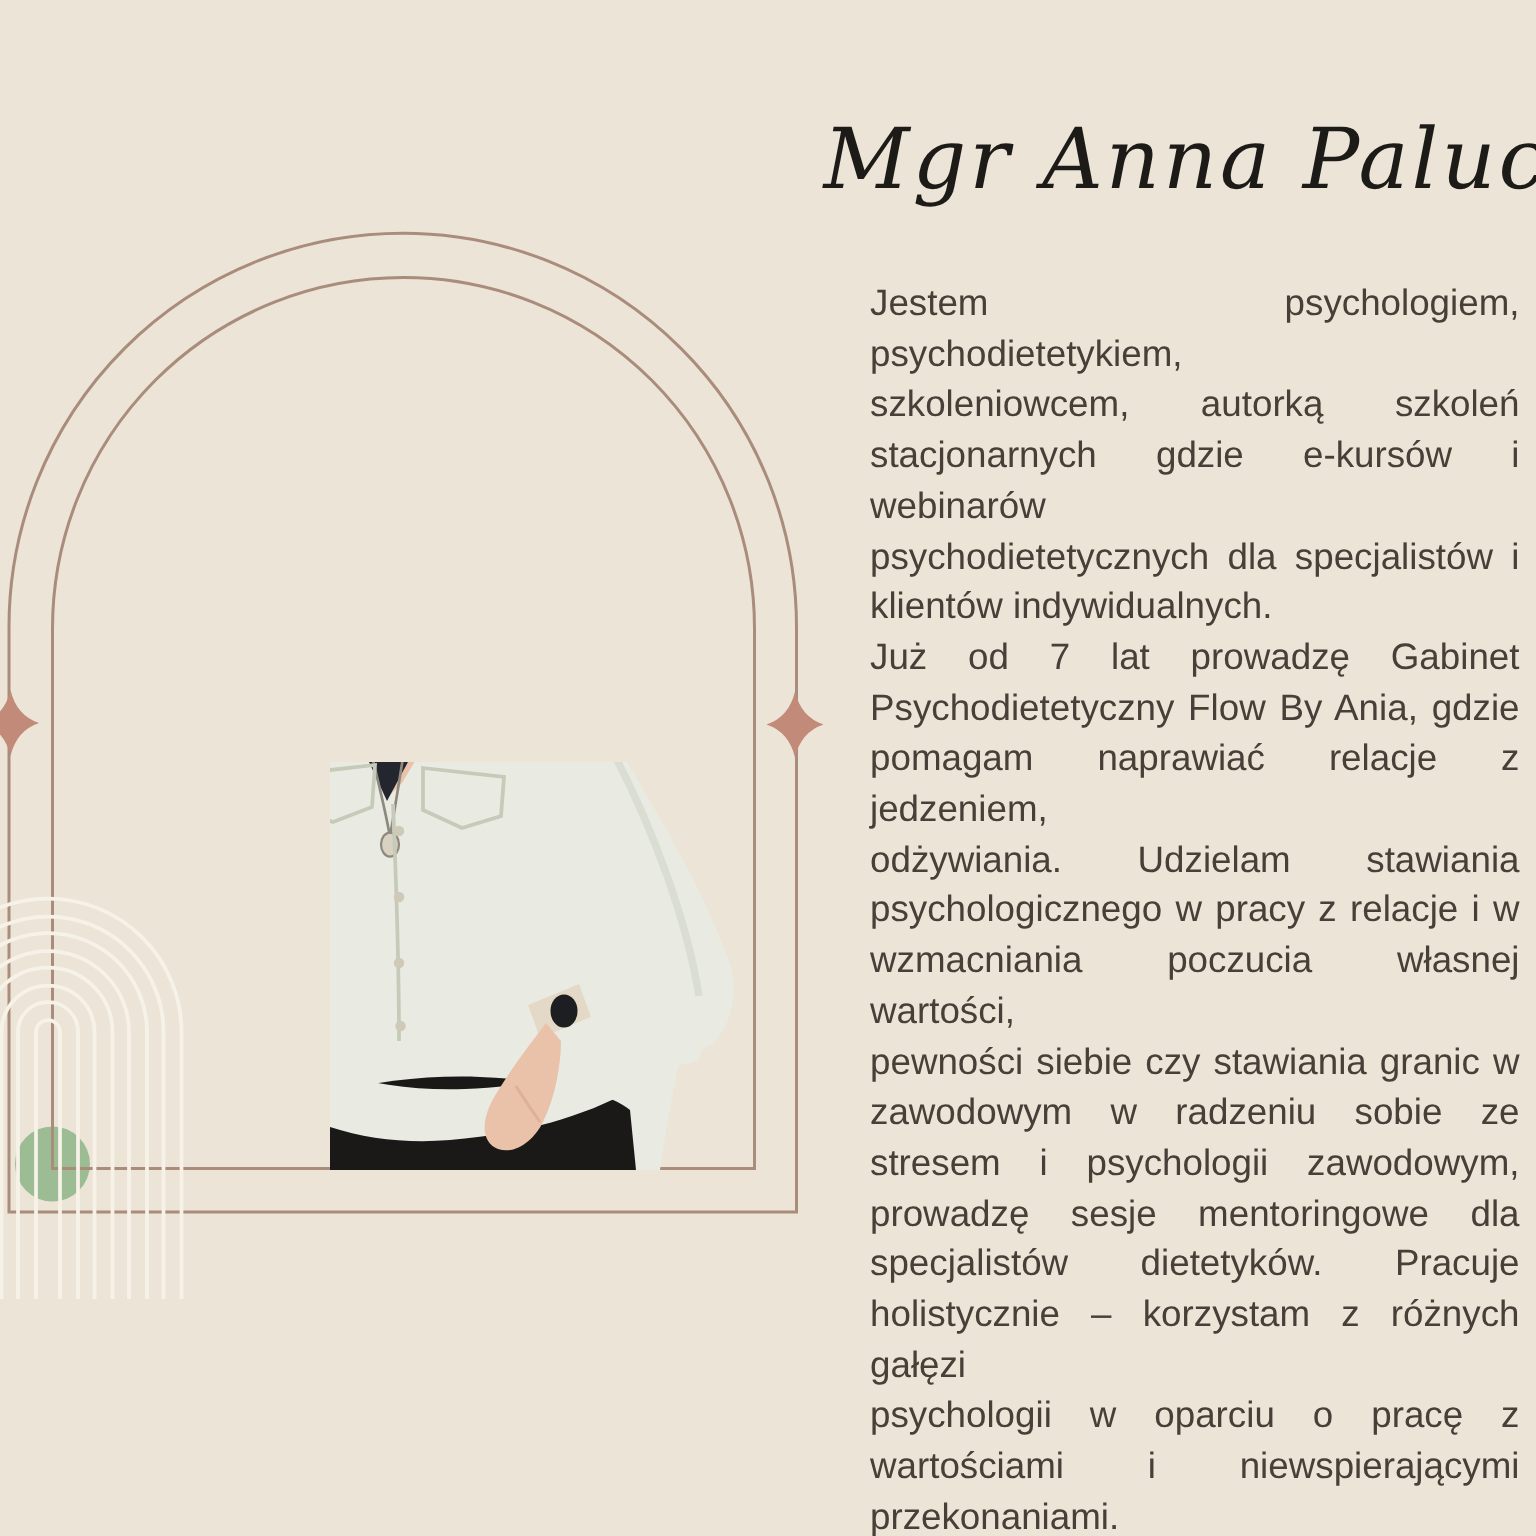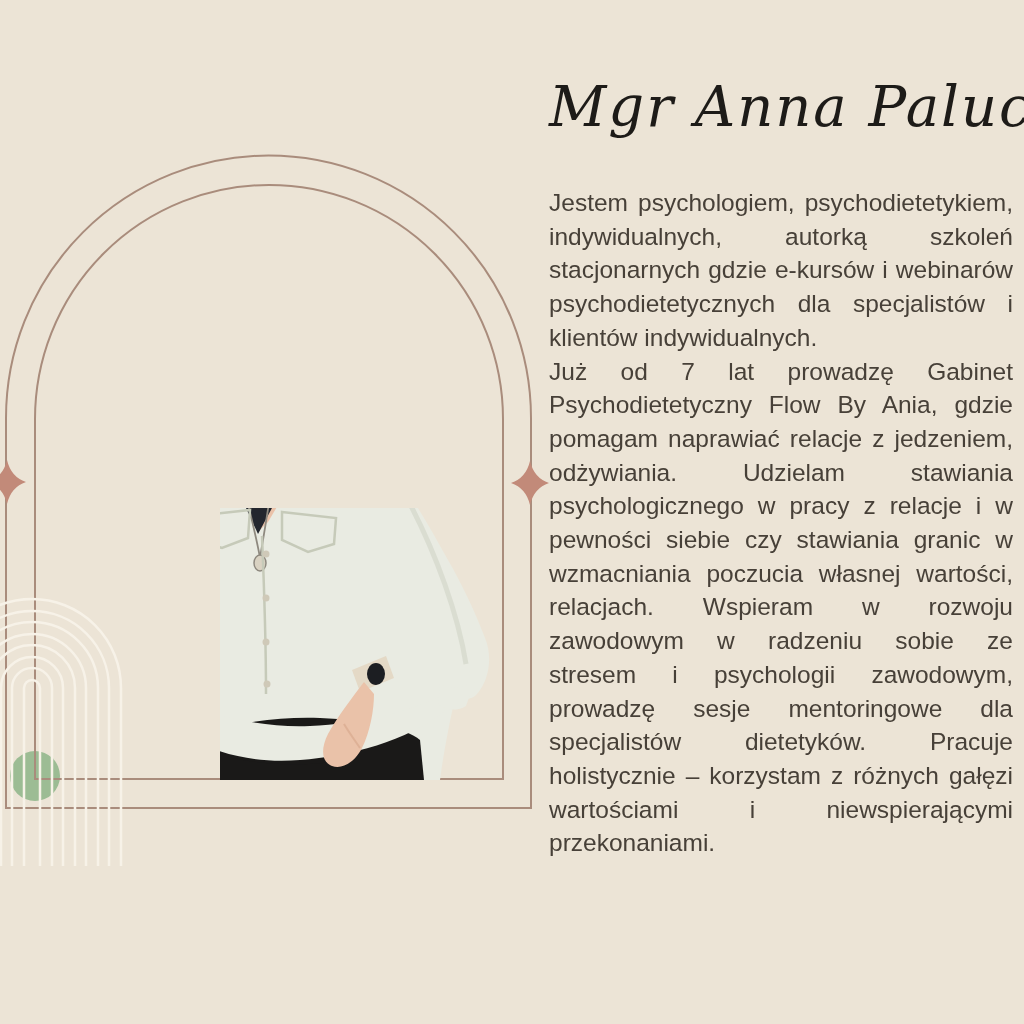--- a/index.html
+++ b/index.html
@@ -22,20 +22,21 @@
   }
   .bio{
     position:absolute;left:549px;top:186px;width:464px;
     font-size:24.5px;line-height:33.7px;
     color:var(--text_color,#474038);
   }
   .bio-line{
     text-align:justify;
     text-align-last:justify;
     white-space:normal;
+    margin-left:31px;
   }
   .bio-line.last{text-align-last:left;}
 </style>
 </head>
 <body>
 
 <div class="canvas">
 
   <svg class="deco-svg" viewBox="0 0 1024 1024">
     <defs>
@@ -134,36 +135,36 @@
       <path d="M -45,866 V 688 A 77 77 0 0 1 109,688 V 866"></path>
       <path d="M -57,866 V 688 A 89 89 0 0 1 121,688 V 866"></path>
     </g>
   </svg>
 
   <h1 class="page-title">Mgr Anna Paluch</h1>
 
   <div class="bio">
     <div>
         <div class="bio-line">Jestem psychologiem, psychodietetykiem,</div>
-        <div class="bio-line">indywidualnych, autorką szkoleń</div>
+        <div class="bio-line">szkoleniowcem, autorką szkoleń</div>
         <div class="bio-line">stacjonarnych gdzie e-kursów i webinarów</div>
         <div class="bio-line">psychodietetycznych dla specjalistów i</div>
         <div class="bio-line last">klientów indywidualnych.</div>
       </div>
     <div>
         <div class="bio-line">Już od 7 lat prowadzę Gabinet</div>
         <div class="bio-line">Psychodietetyczny Flow By Ania, gdzie</div>
         <div class="bio-line">pomagam naprawiać relacje z jedzeniem,</div>
         <div class="bio-line">odżywiania. Udzielam stawiania</div>
         <div class="bio-line">psychologicznego w pracy z relacje i w</div>
+        <div class="bio-line">wzmacniania poczucia własnej wartości,</div>
         <div class="bio-line">pewności siebie czy stawiania granic w</div>
-        <div class="bio-line">wzmacniania poczucia własnej wartości,</div>
-        <div class="bio-line">relacjach. Wspieram w rozwoju</div>
         <div class="bio-line">zawodowym w radzeniu sobie ze</div>
         <div class="bio-line">stresem i psychologii zawodowym,</div>
         <div class="bio-line">prowadzę sesje mentoringowe dla</div>
         <div class="bio-line">specjalistów dietetyków. Pracuje</div>
         <div class="bio-line">holistycznie – korzystam z różnych gałęzi</div>
+        <div class="bio-line">psychologii w oparciu o pracę z</div>
         <div class="bio-line">wartościami i niewspierającymi</div>
         <div class="bio-line last">przekonaniami.</div>
       </div>
   </div>
 </div>
 
 </body></html>

